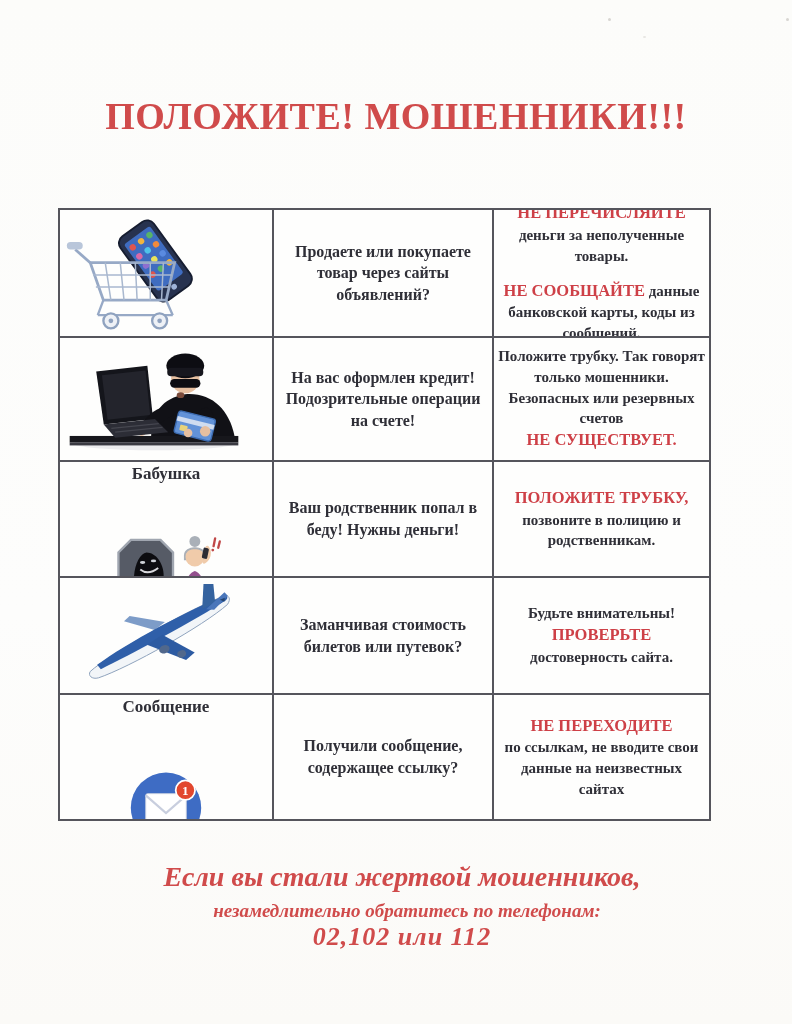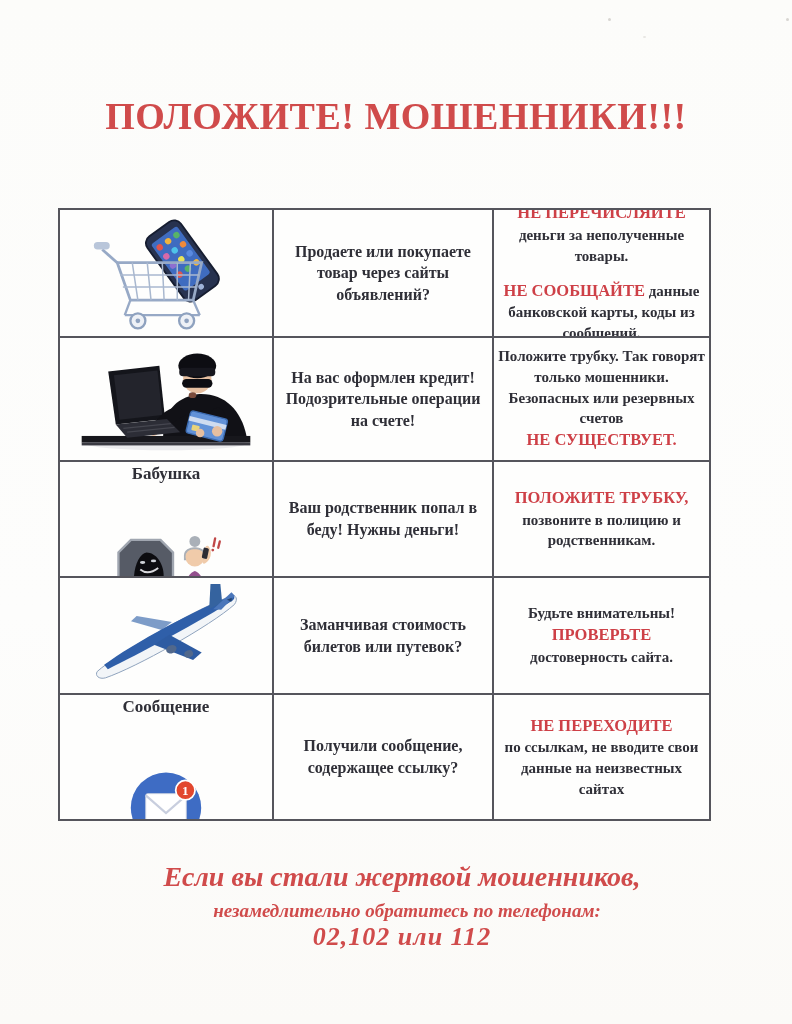--- a/index.html
+++ b/index.html
@@ -27,21 +27,21 @@
     position:absolute;left:58px;top:208px;width:653px;height:613px;
     box-sizing:border-box;border:2px solid #55555c;
     display:grid;
     grid-template-columns:214px 220px 215px;
     grid-template-rows:128px 124px 116px 117px 124px;
     background:#fefefd;
   }
   .cell{
     border-right:2px solid #55555c;border-bottom:2px solid #55555c;
     box-sizing:border-box;
-    display:flex;flex-direction:column;align-items:center;justify-content:center;
+    display:flex;flex-direction:column;justify-content:center;
     padding:5px 4px;overflow:hidden;
   }
   .cell.last-col{border-right:none;}
   .cell.last-row{border-bottom:none;}
   .cell.with-label{justify-content:flex-start;padding-top:1px;gap:45px;}
   .cell-label{font-size:17px;font-weight:bold;color:#2f2f37;text-align:center;line-height:1.25;}
   .icon-holder{flex:1;display:flex;align-items:center;justify-content:center;width:100%;}
 
   .scenario{
     font-size:16px;font-weight:bold;color:#2f2f37;

